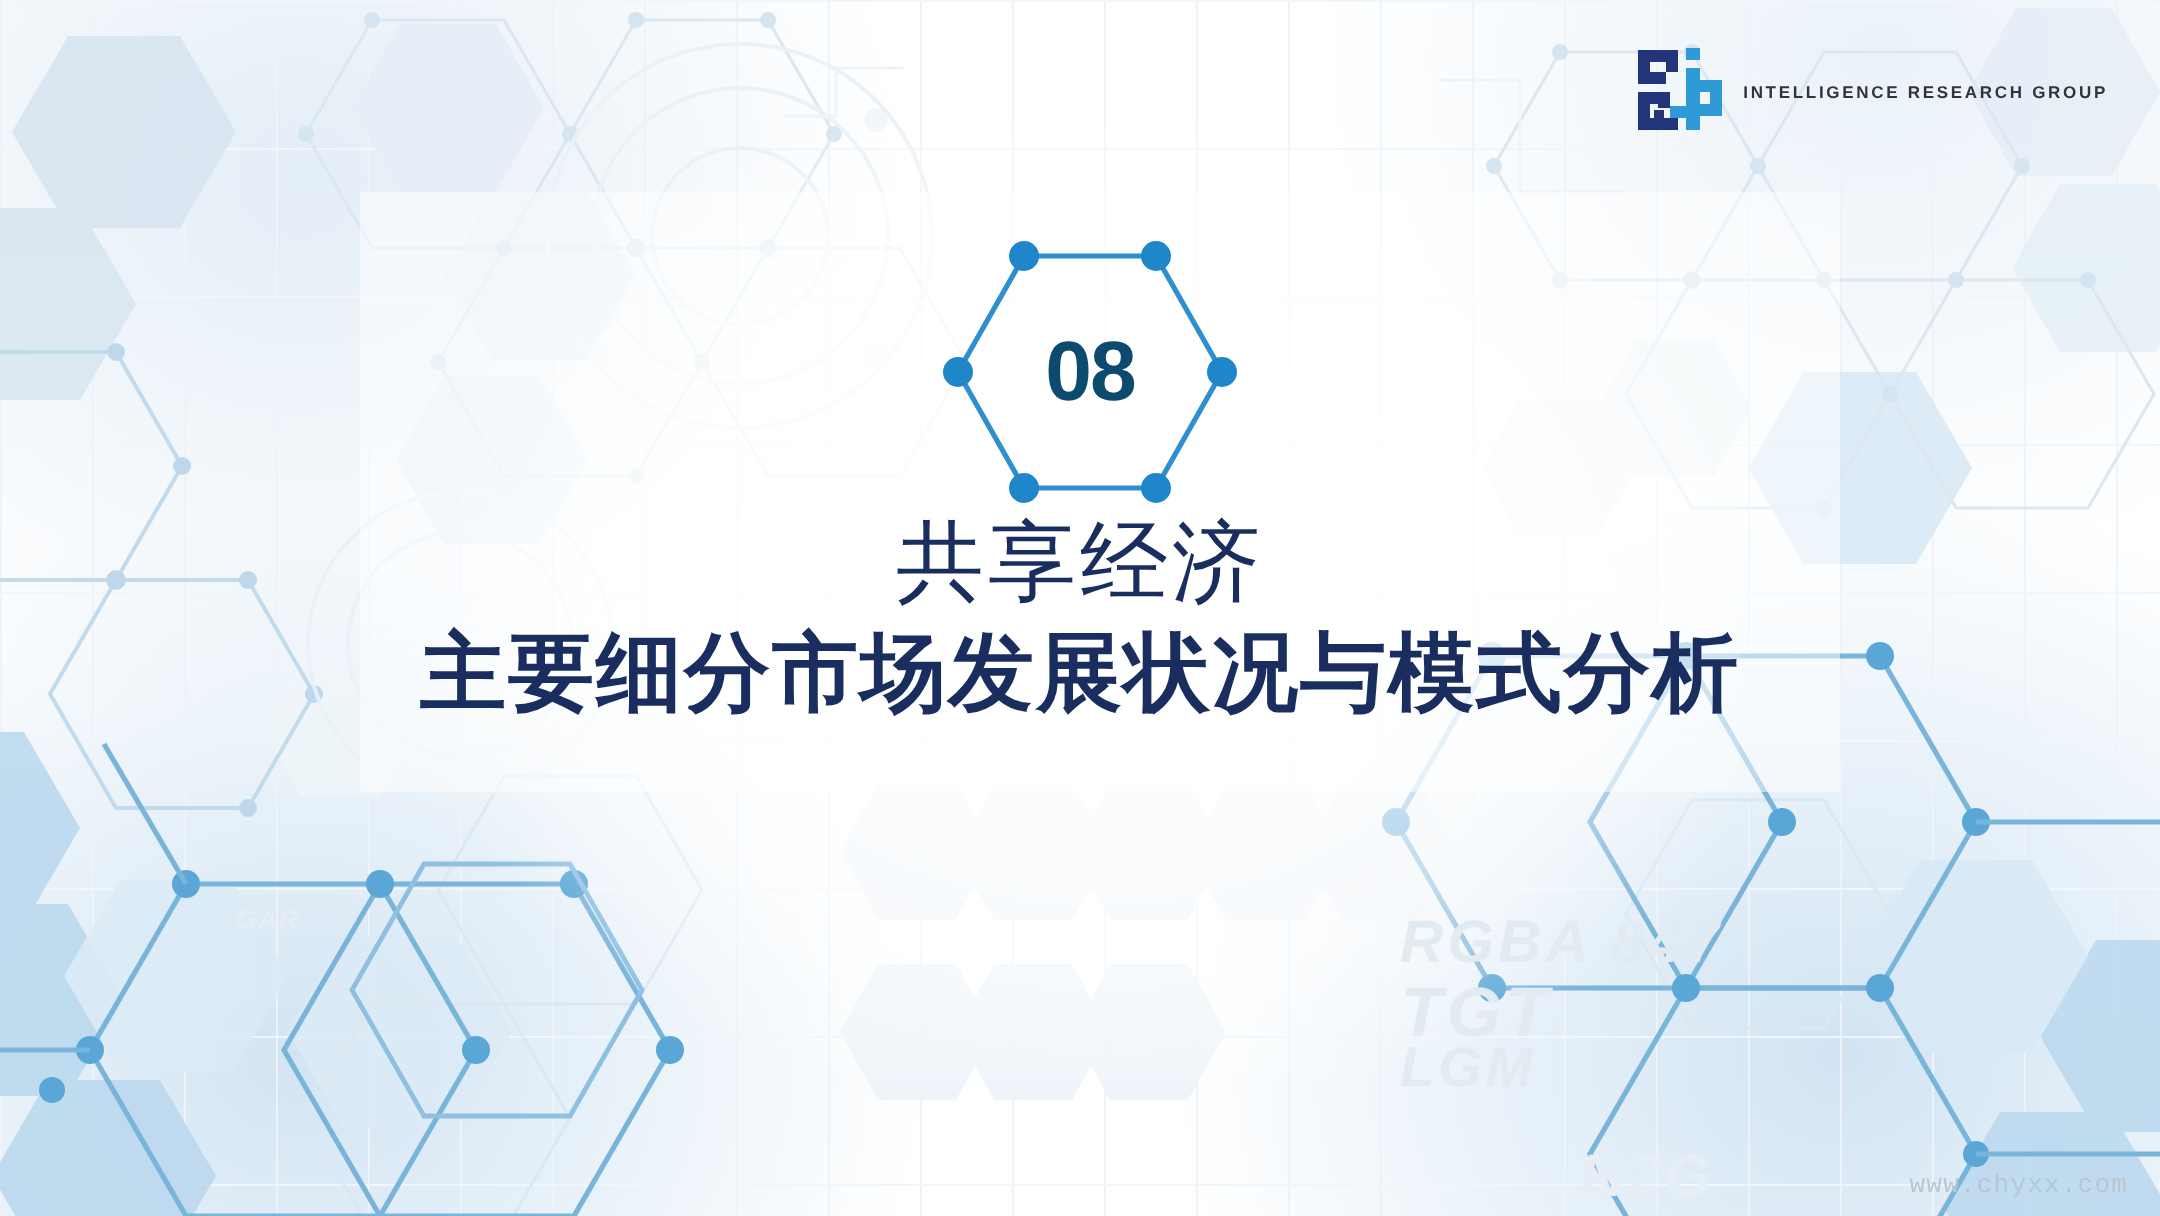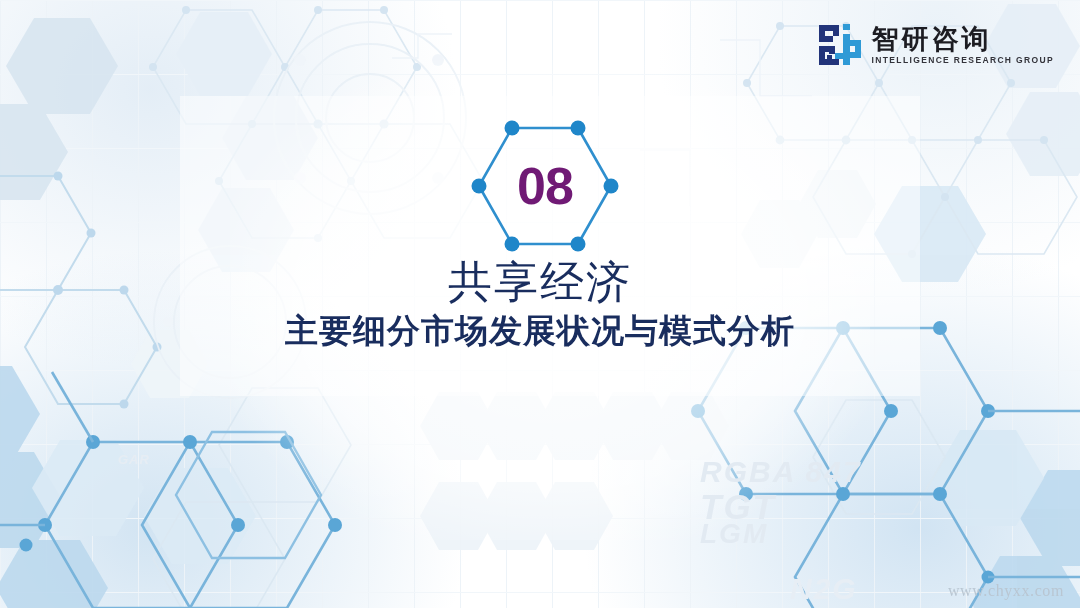--- a/index.html
+++ b/index.html
@@ -83,23 +83,23 @@
     height: 136px;
   }
   .badge svg { display:block; width: 150px; height: 136px; overflow: visible; }
   .badge-number {
     position: absolute;
     left: 0; top: 0;
     width: 150px; height: 136px;
     display: flex;
     align-items: center;
     justify-content: center;
-    font-size: 52px;
+    font-size: 42px;
     font-weight: 800;
-    color: #701a75;
+    color: #0c4a6e;
     letter-spacing: -1px;
     line-height: 1;
   }
 
   
   .title-block {
     position: absolute;
     left: 0;
     top: 256px;
     width: 1080px;
@@ -107,21 +107,21 @@
     color: #192d5e;
   }
   .title-line1 {
     font-size: 44px;
     font-weight: 400;
     letter-spacing: 2px;
     line-height: 1.18;
     color: #192d5e;
   }
   .title-line2 {
-    font-size: 33px;
+    font-size: 43px;
     font-weight: 800;
     letter-spacing: 1px;
     line-height: 1.18;
     margin-top: 4px;
     color: #192d5e;
   }
 
   
   .logo {
     position: absolute;
@@ -147,24 +147,24 @@
     letter-spacing: 1.35px;
     margin-top: 1px;
     white-space: nowrap;
   }
 
   
   .watermark {
     position: absolute;
     right: 16px;
     bottom: 8px;
-    font-size: 16px;
+    font-size: 13px;
     color: #b9c6d2;
     letter-spacing: 0.6px;
-    font-family: Liberation Serif, serif;
+    font-family: Liberation Mono, monospace;
   }
 </style>
 </head>
 <body>
 
 <div class="slide">
 
   <div class="bg-layer">
 
     <div class="wash-tl"></div>
@@ -402,20 +402,19 @@
       <g fill="#2f9ad6">
         <rect x="26" y="2" width="7" height="6"></rect>
         <rect x="26" y="12" width="7" height="31"></rect>
         <rect x="33" y="18" width="11" height="6"></rect>
         <rect x="33" y="30" width="11" height="6"></rect>
         <rect x="38" y="18" width="6" height="18"></rect>
         <rect x="18" y="31" width="8" height="6"></rect>
       </g>
     </svg>
     <div class="logo-words">
-      <div class="logo-cn">智研咨询</div>
       <div class="logo-en">INTELLIGENCE RESEARCH GROUP</div>
     </div>
   </div>
 
   <div class="watermark">www.chyxx.com</div>
 
 </div>
 
 </body></html>

